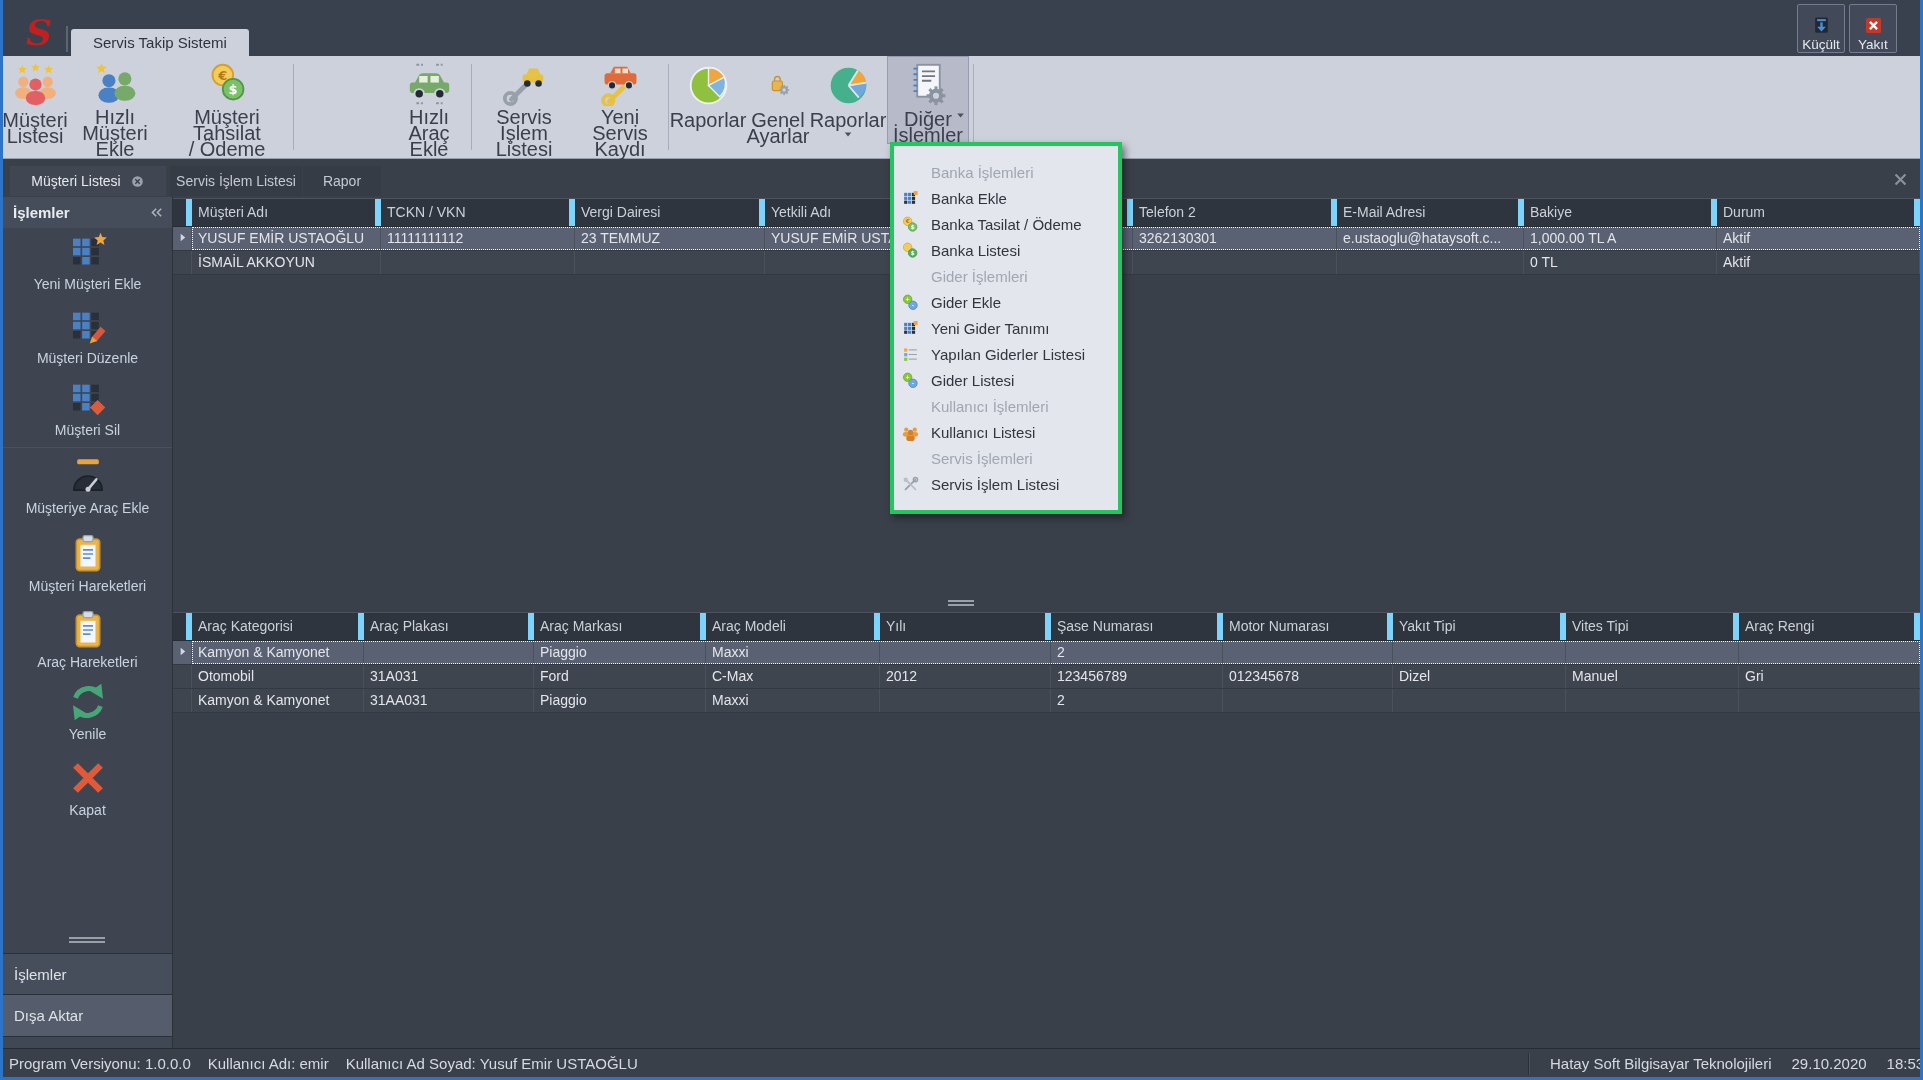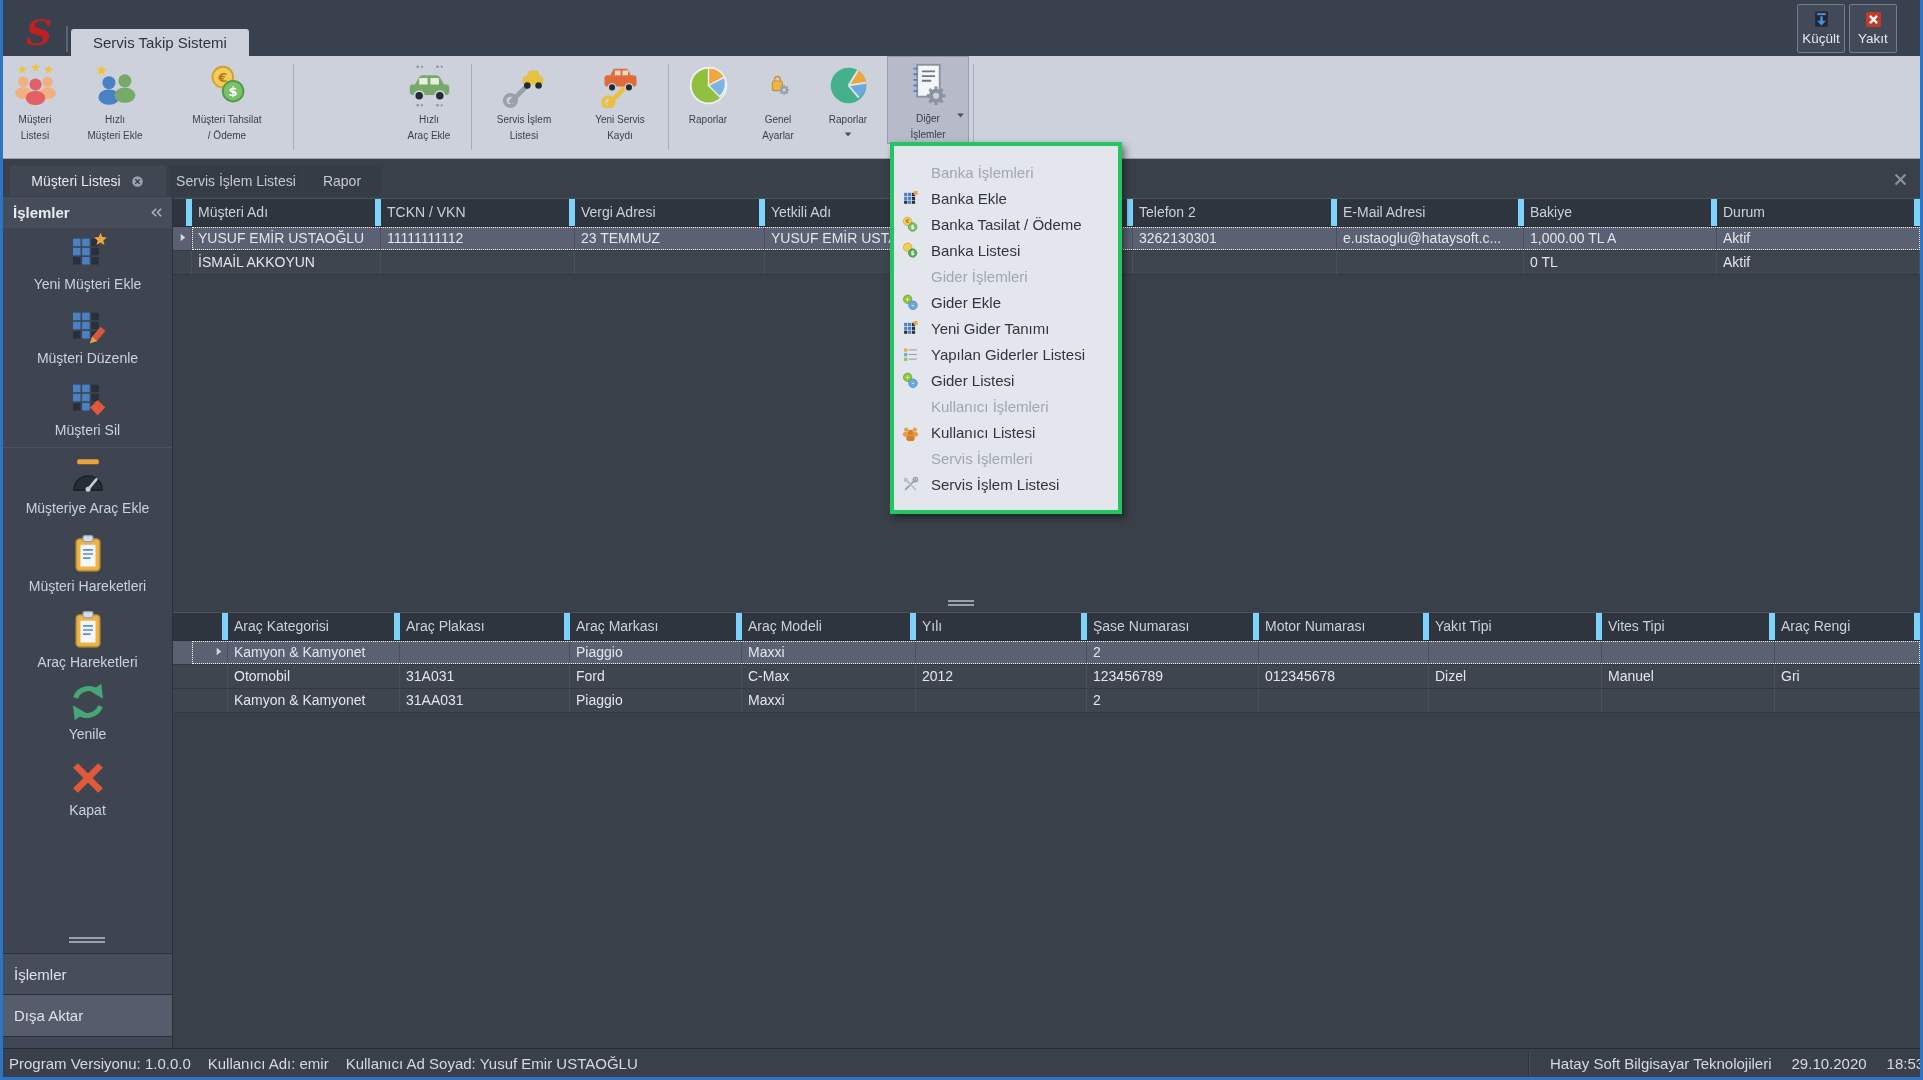--- a/index.html
+++ b/index.html
@@ -12,33 +12,33 @@
   .frame.b{left:0;bottom:0;width:1923px;height:3px;}
   
   .titlebar{position:absolute;left:0;top:0;width:1923px;height:56px;background:var(--titlebar-bg,#3a414e);}
   .logo{position:absolute;left:26px;top:12px;font-family:"DejaVu Serif",serif;font-style:italic;font-weight:bold;
     font-size:36px;color:var(--logo-red,#c22020);line-height:40px;}
   .logo-sep{position:absolute;left:66px;top:26px;width:2px;height:26px;background:#5c6574;}
   .app-tab{position:absolute;left:71px;top:29px;height:27px;padding:0 22px;background:var(--ribbon-bg,#ccd1db);
     border-radius:3px 3px 0 0;color:#2e333d;font-size:15px;line-height:28px;white-space:nowrap;}
   .win-btns{position:absolute;right:26px;top:4px;display:flex;gap:4px;}
   .win-btn{width:46px;height:47px;background:var(--winbtn-bg,#424959);border:1px solid var(--winbtn-border,#747c8d);
-    border-radius:2px;display:flex;flex-direction:column;align-items:center;justify-content:flex-start;cursor:default;}
+    border-radius:2px;display:flex;flex-direction:column;align-items:center;justify-content:flex-end;cursor:default;}
   .win-icon{height:22px;margin-top:3px;display:flex;align-items:center;}
   .win-icon svg{width:19px;height:19px;}
   .win-label{font-size:13.5px;color:#e6e9ee;margin-top:1px;}
   
   .ribbon{position:absolute;left:0;top:56px;width:1923px;height:102px;background:var(--ribbon-bg,#ccd1db);
     border-bottom:1px solid #99a0ad;}
   .rbtn{position:absolute;top:2px;height:94px;display:flex;flex-direction:column;align-items:center;cursor:default;}
   .rbtn.pressed{top:0;height:86px;background:var(--ribbon-pressed-bg,#b6bac9);border:1px solid #979db1;}
   .ricon{height:48px;display:flex;align-items:center;justify-content:center;margin-top:3px;}
   .ricon svg{width:45px;height:45px;}
   .rbtn.small-icon .ricon svg{width:27px;height:27px;}
-  .rlabel{font-size:10px;line-height:16px;text-align:center;white-space:pre-line;color:var(--ribbon-text,#3a3f4b);margin-top:3px;}
+  .rlabel{font-size:20px;line-height:16px;text-align:center;white-space:pre-line;color:var(--ribbon-text,#3a3f4b);margin-top:3px;}
   .rsep{position:absolute;top:8px;height:86px;width:1px;background:var(--ribbon-separator,#a7adbb);}
   .rcaret{position:absolute;bottom:7px;left:50%;transform:translateX(-50%);}
   .rcaret svg,.rcaret2 svg{width:13px;height:13px;}
   .rcaret2{position:absolute;right:1px;bottom:17px;}
   
   .tabstrip{position:absolute;left:3px;top:166px;height:30px;right:3px;}
   .dtab{position:absolute;top:0;height:30px;font-size:14px;color:#c4c9d1;background:#363c46;
     display:flex;align-items:center;justify-content:center;white-space:nowrap;cursor:default;}
   .dtab.active{background:#404652;color:#e5e8ec;}
   .tab-close{display:inline-flex;margin-left:9px;}
@@ -64,21 +64,21 @@
   .side-bottom{position:absolute;left:0;width:100%;font-size:15px;color:#dfe2e8;display:flex;align-items:center;
     padding-left:11px;box-sizing:border-box;border-top:1px solid #2b313b;cursor:default;}
   .sb-1{top:756px;height:41px;background:#474e5b;}
   .sb-2{top:797px;height:42px;background:#555c6b;}
   .sb-3{top:839px;height:12px;background:#414855;border-top:1px solid #2b313b;}
   
   .main{position:absolute;left:172px;top:196px;right:3px;height:852px;}
   .dtable{position:absolute;left:0;right:0;}
   .t-head,.t-row{display:grid;}
   .table-top .t-head,.table-top .t-row{grid-template-columns:19px 189px 194px 190px 368px 204px 187px 193px auto;}
-  .table-bottom .t-head,.table-bottom .t-row{grid-template-columns:19px 172px 170px 172px 174px 171px 172px 170px 173px 173px auto;padding-left:36px;}
+  .table-bottom .t-head,.table-bottom .t-row{grid-template-columns:19px 172px 170px 172px 174px 171px 172px 170px 173px 173px auto;}
   .t-head{height:27px;background:var(--grid-header-bg,#2f353e);border-top:1px solid #4c535d;border-bottom:1px solid #262c34;}
   .t-head .c{color:var(--grid-header-text,#ccd1d8);line-height:27px;border-right:6px solid #7dd3fc;}
   .t-row{height:23px;background:var(--row-bg,#3e454f);border-bottom:1px solid #333942;color:var(--text-light,#e3e5ea);}
   .t-row .c{line-height:23px;border-right:1px solid #4a515b;}
   .c{padding:0 6px;font-size:14px;overflow:hidden;white-space:nowrap;}
   .c.ind{padding:0 2px;display:flex;align-items:center;justify-content:center;}
   .c.ind svg{width:11px;height:11px;}
   .t-row.selected{background:var(--row-selected-bg,#5a6172);position:relative;}
   .t-row.selected::after{content:"";position:absolute;left:19px;top:0;right:0;bottom:0;border:1px dotted #fff;pointer-events:none;}
   .table-top{top:2px;}
@@ -441,21 +441,21 @@
     </div>
     <div class="side-bottom sb-3"></div>
   </aside>
 
   <main class="main" style="border-left:1px solid #2c323b;">
     <div class="dtable table-top">
       <div class="t-head">
         <div class="c ind"></div>
         <div class="c">Müşteri Adı</div>
         <div class="c">TCKN / VKN</div>
-        <div class="c">Vergi Adresi</div>
+        <div class="c">Vergi Dairesi</div>
         <div class="c">Yetkili Adı</div>
         <div class="c">Telefon 2</div>
         <div class="c">E-Mail Adresi</div>
         <div class="c">Bakiye</div>
         <div class="c">Durum</div>
       </div>
       <div class="t-row selected">
         <div class="c ind">
             <span><svg viewBox="0 0 48 48" xmlns="http://www.w3.org/2000/svg">
                 <path d="M16 8v32l20-16z" fill="#d2d7df"></path>

